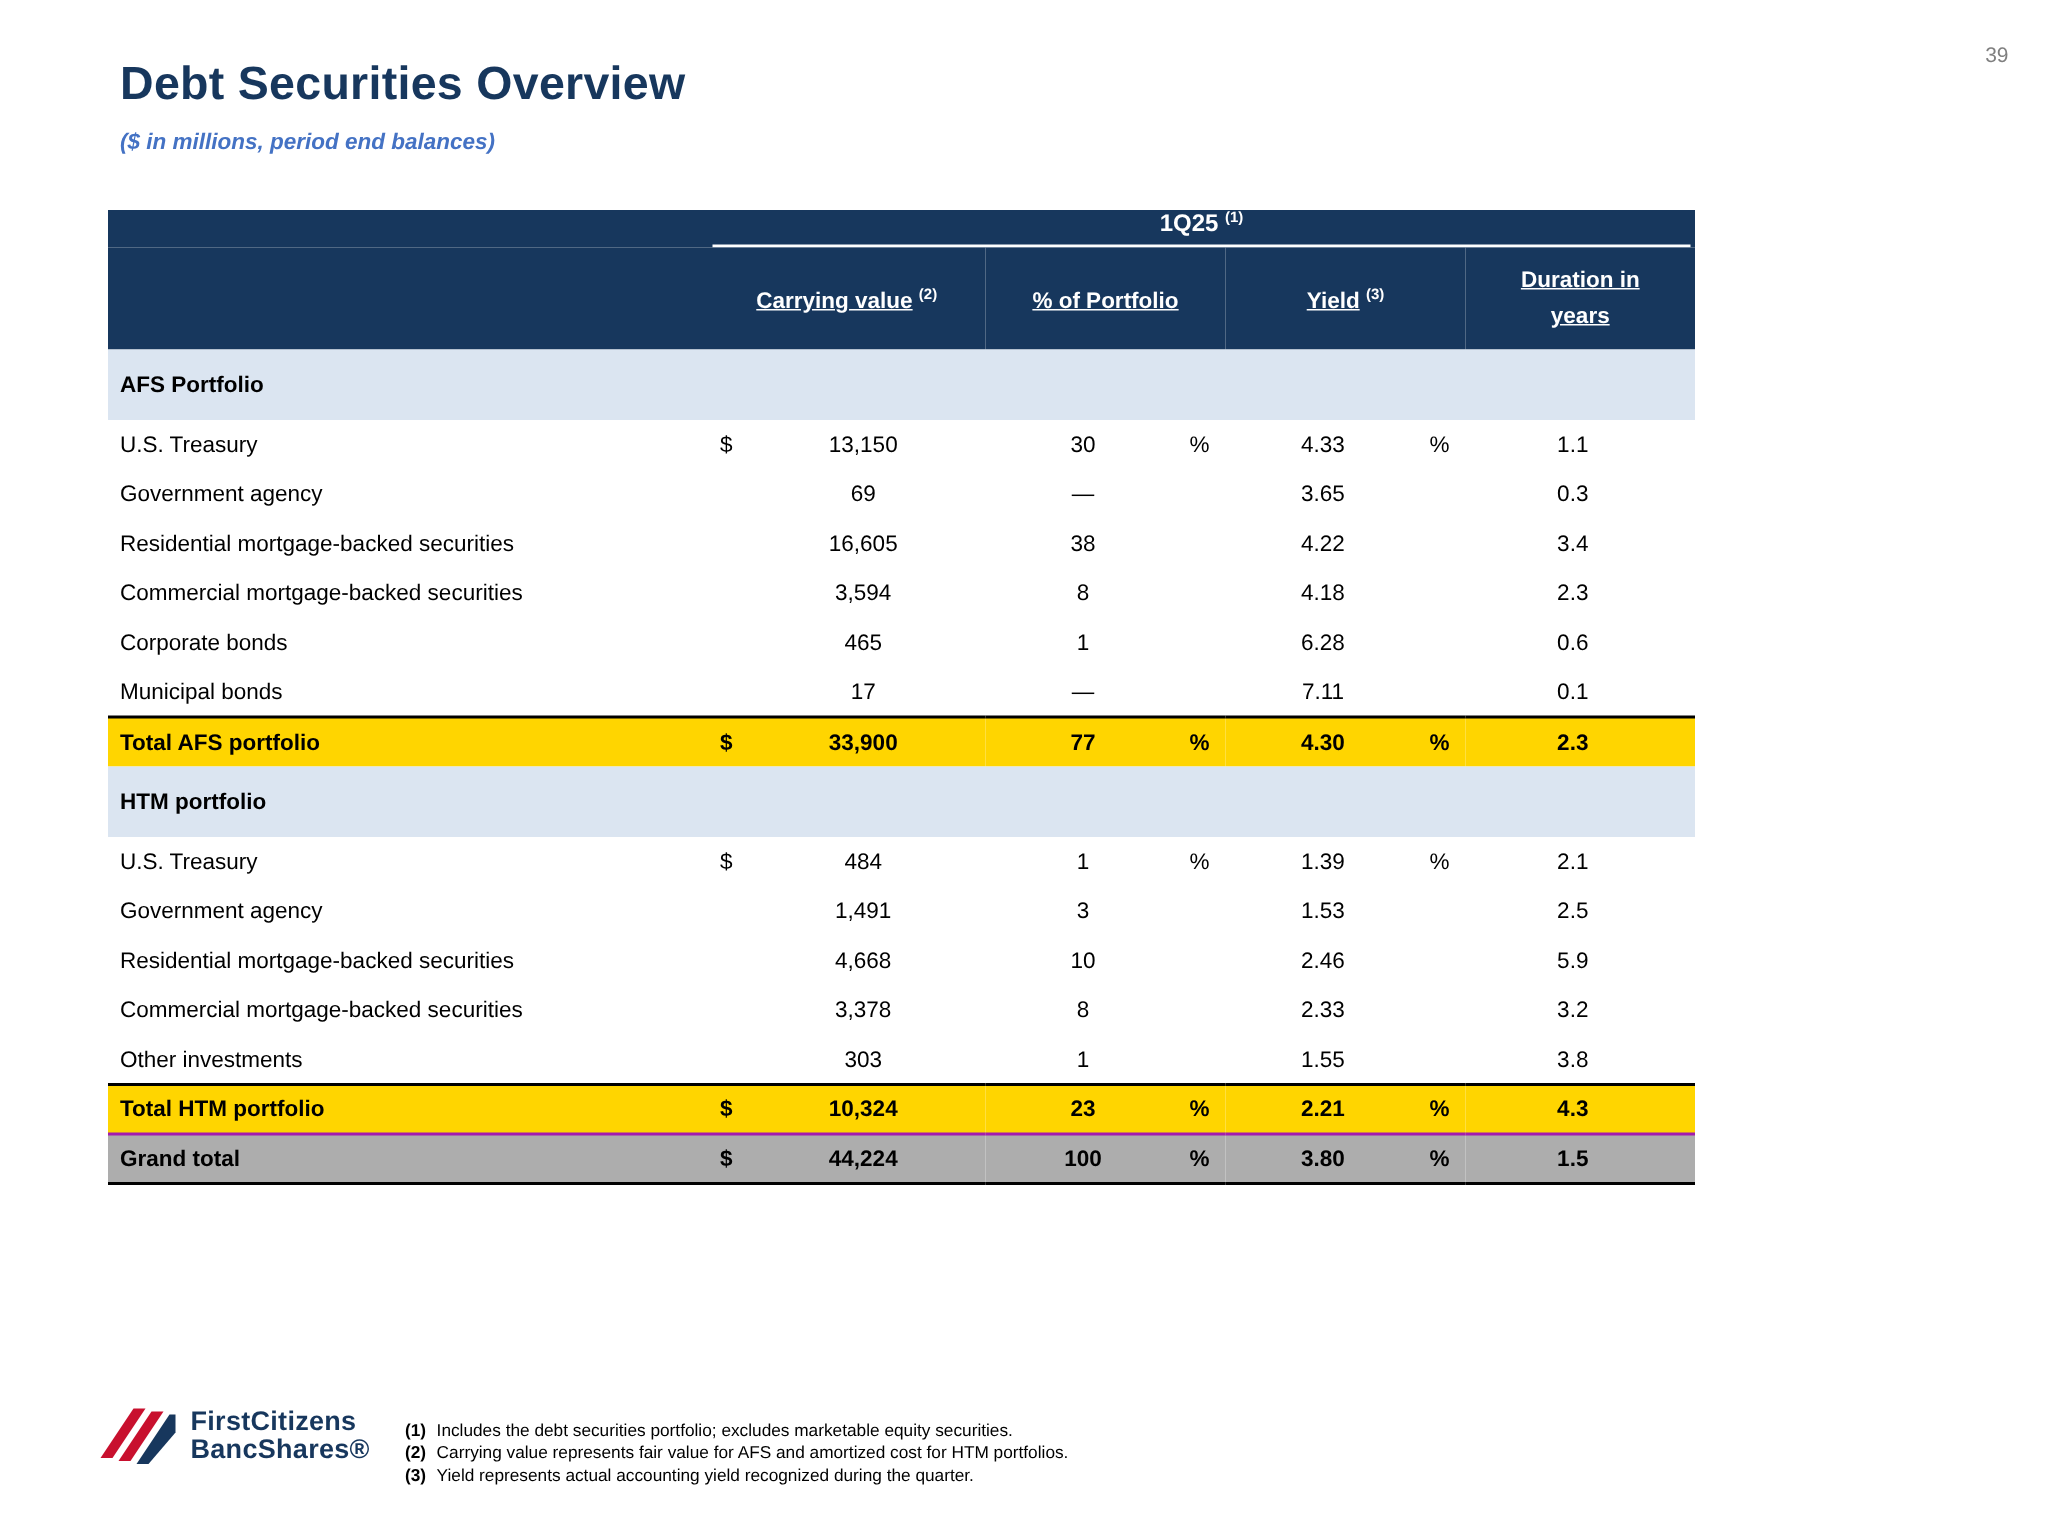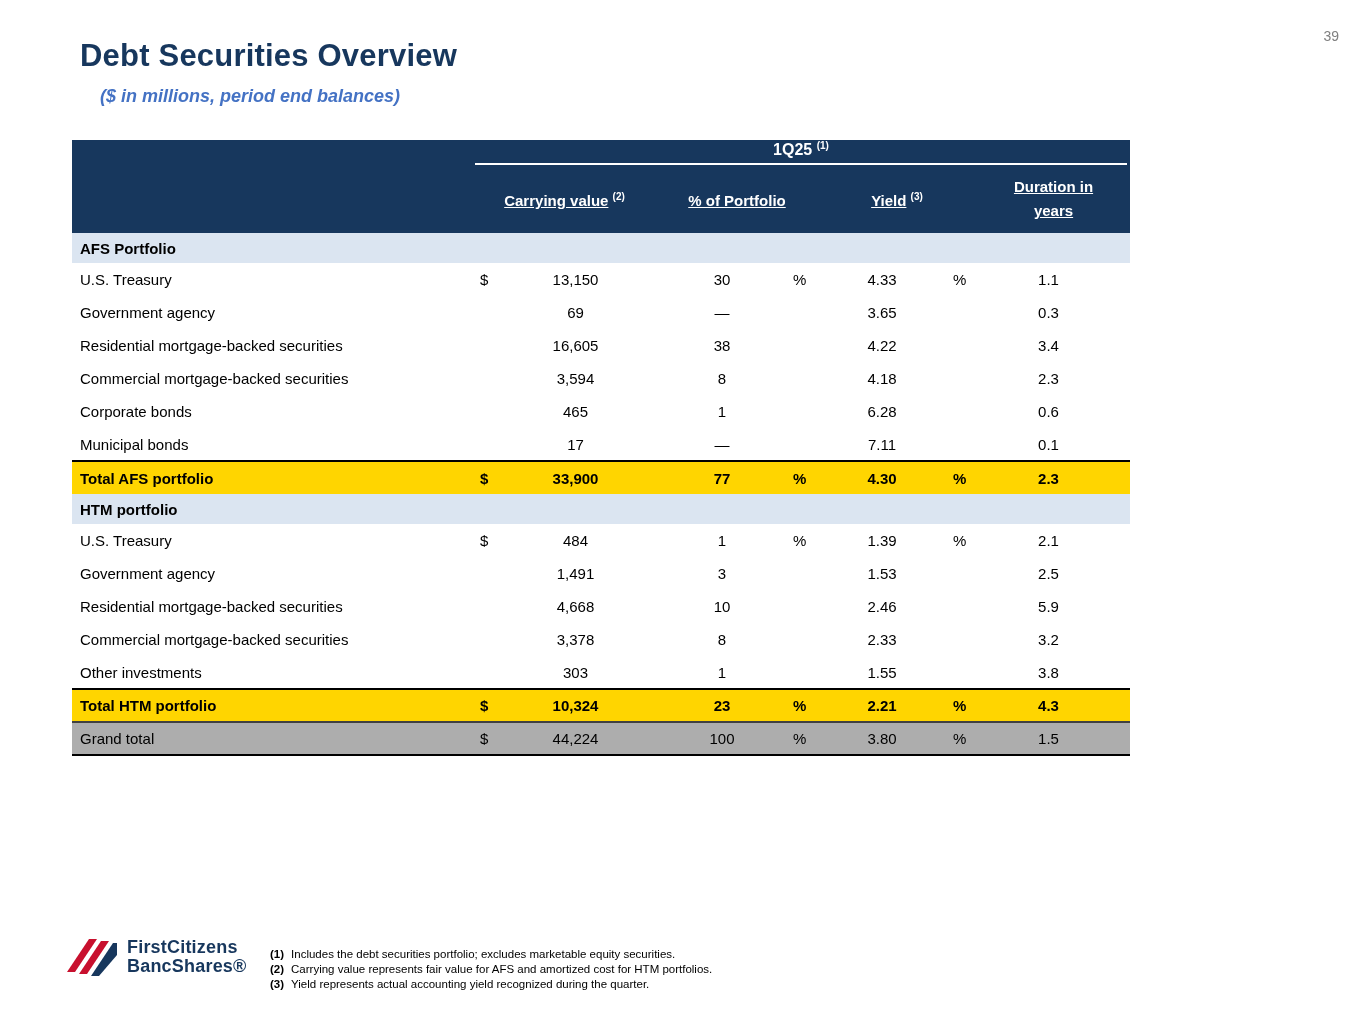--- a/index.html
+++ b/index.html
@@ -17,23 +17,22 @@
   }
   .title {
     position:absolute; left:80px; top:38px;
     font-size:31px; font-weight:bold;
     color:var(--navy, #17375D);
     letter-spacing:0.2px;
     text-align:right;
   }
   .subtitle {
     position:absolute; left:80px; top:86px;
-    font-size:18px; font-weight:bold; font-style:italic;
+    font-size:15px; font-weight:bold; font-style:italic;
     color:var(--accent_blue, #4472C4);
-    margin-left:20px;
   }
 
   table.sec-table {
     position:absolute; left:72px; top:140px;
     width:1058px; border-collapse:collapse; table-layout:fixed;
   }
   col.c-label { width:400px; }
   col.c-carry { width:185px; }
   col.c-pct   { width:160px; }
   col.c-yield { width:160px; }
@@ -49,38 +48,38 @@
   .colhead-row th {
     height:68px; font-size:15px; text-align:center;
     vertical-align:middle; padding:0 16px; line-height:20px;
   }
   .colhead-row .u { text-decoration:underline; }
   sup { font-size:10px; vertical-align:super; }
 
   tbody td { font-size:15px; height:33px; vertical-align:middle; }
   .section-row td {
     background:var(--section_blue, #DBE5F1);
-    font-weight:bold; padding-left:8px; height:30px;
+    font-weight:bold; padding-left:8px; height:47px;
   }
   .label-cell { padding-left:8px; text-align:left; }
   .cellflex { display:flex; align-items:baseline; width:100%; }
   .carrying-cell .cellflex { padding-left:8px; padding-right:12px; }
   .num-cell .cellflex { padding-right:6px; }
   .dollar { width:20px; text-align:left; flex:0 0 auto; }
   .amt { flex:1 1 auto; text-align:center; }
   .unit { flex:0 0 24px; text-align:left; padding-left:6px; }
   .dur-cell { text-align:center; padding-right:10px; }
 
   .total-row td {
     background:var(--total_yellow, #FFD500);
     font-weight:bold; border-top:2px solid #000;margin-left:45px;
   }
   .grand-total-row td {
     background:var(--grand_gray, #ADADAD);
-    font-weight:normal; border-top:2px solid #404040; border-bottom:2px solid #000;
+    font-weight:bold; border-top:2px solid #a21caf; border-bottom:2px solid #000;
   }
 
   .footer-logo {
     position:absolute; left:66px; top:934px;
     display:flex; align-items:center; gap:9px;
   }
   .logo-mark { width:52px; height:46px; }
   .st-red { fill:var(--logo_red, #C8102E); }
   .st-blue { fill:var(--navy, #17375D); }
   .logo-text div {

